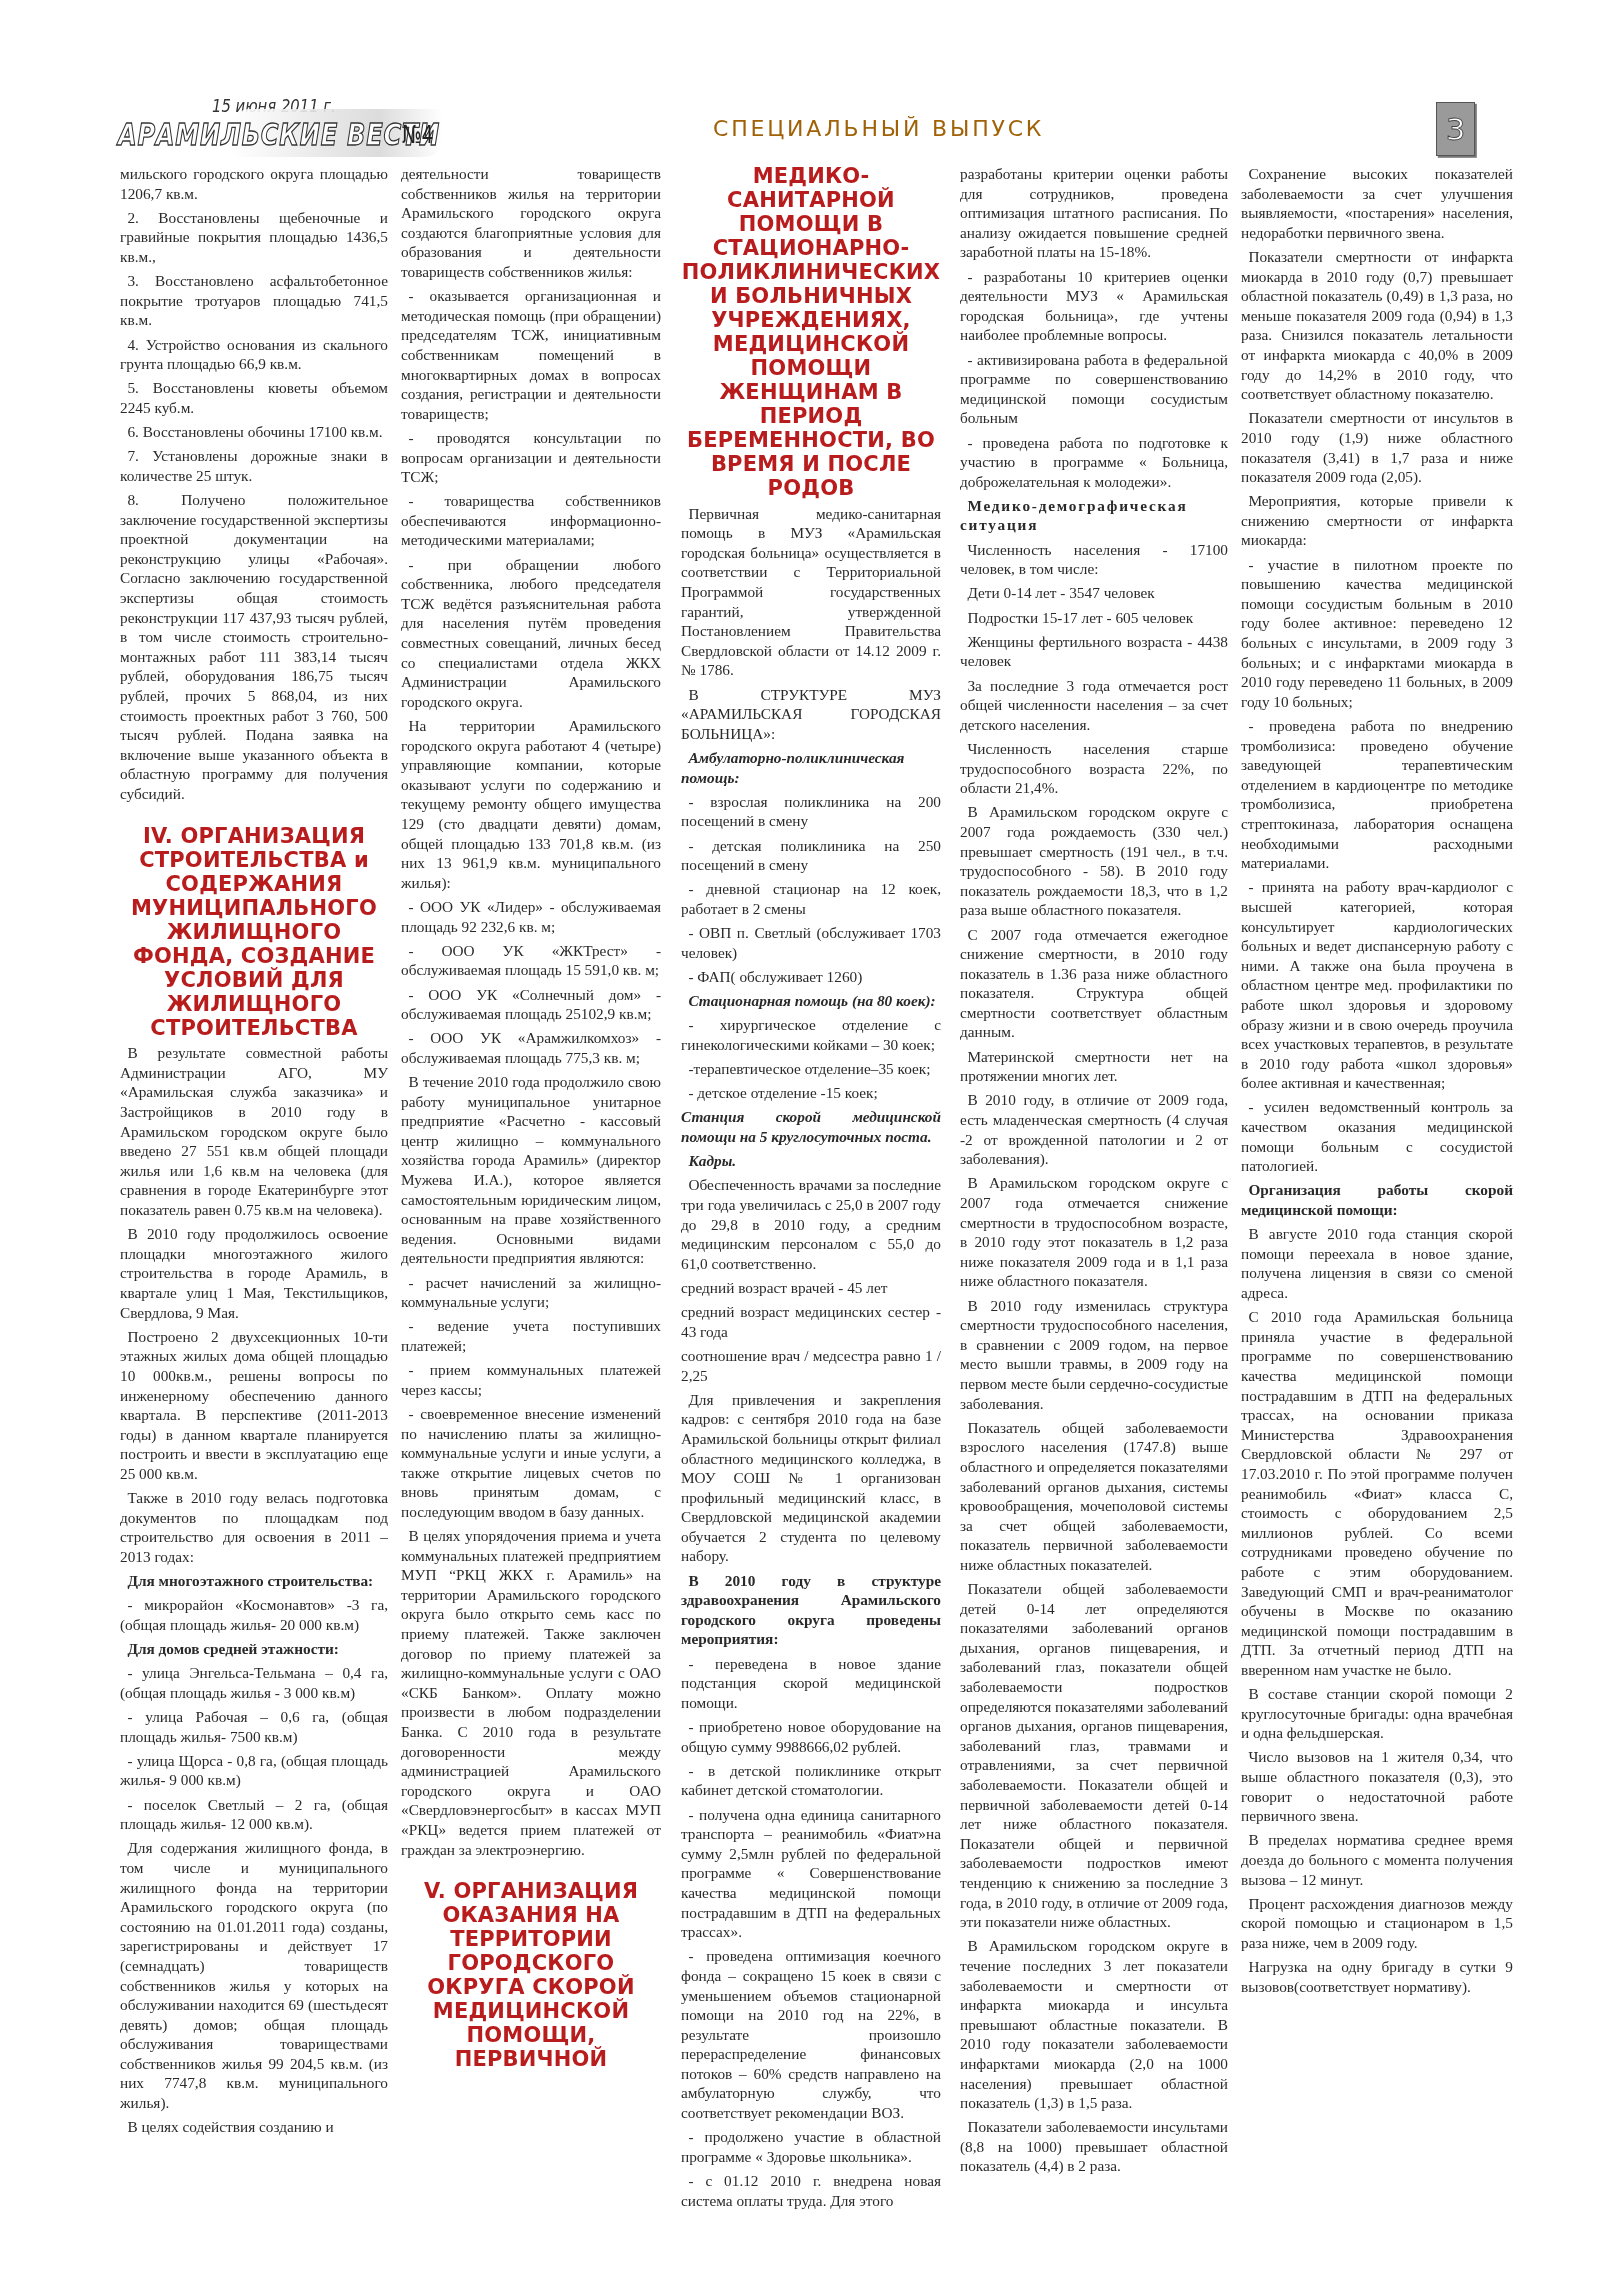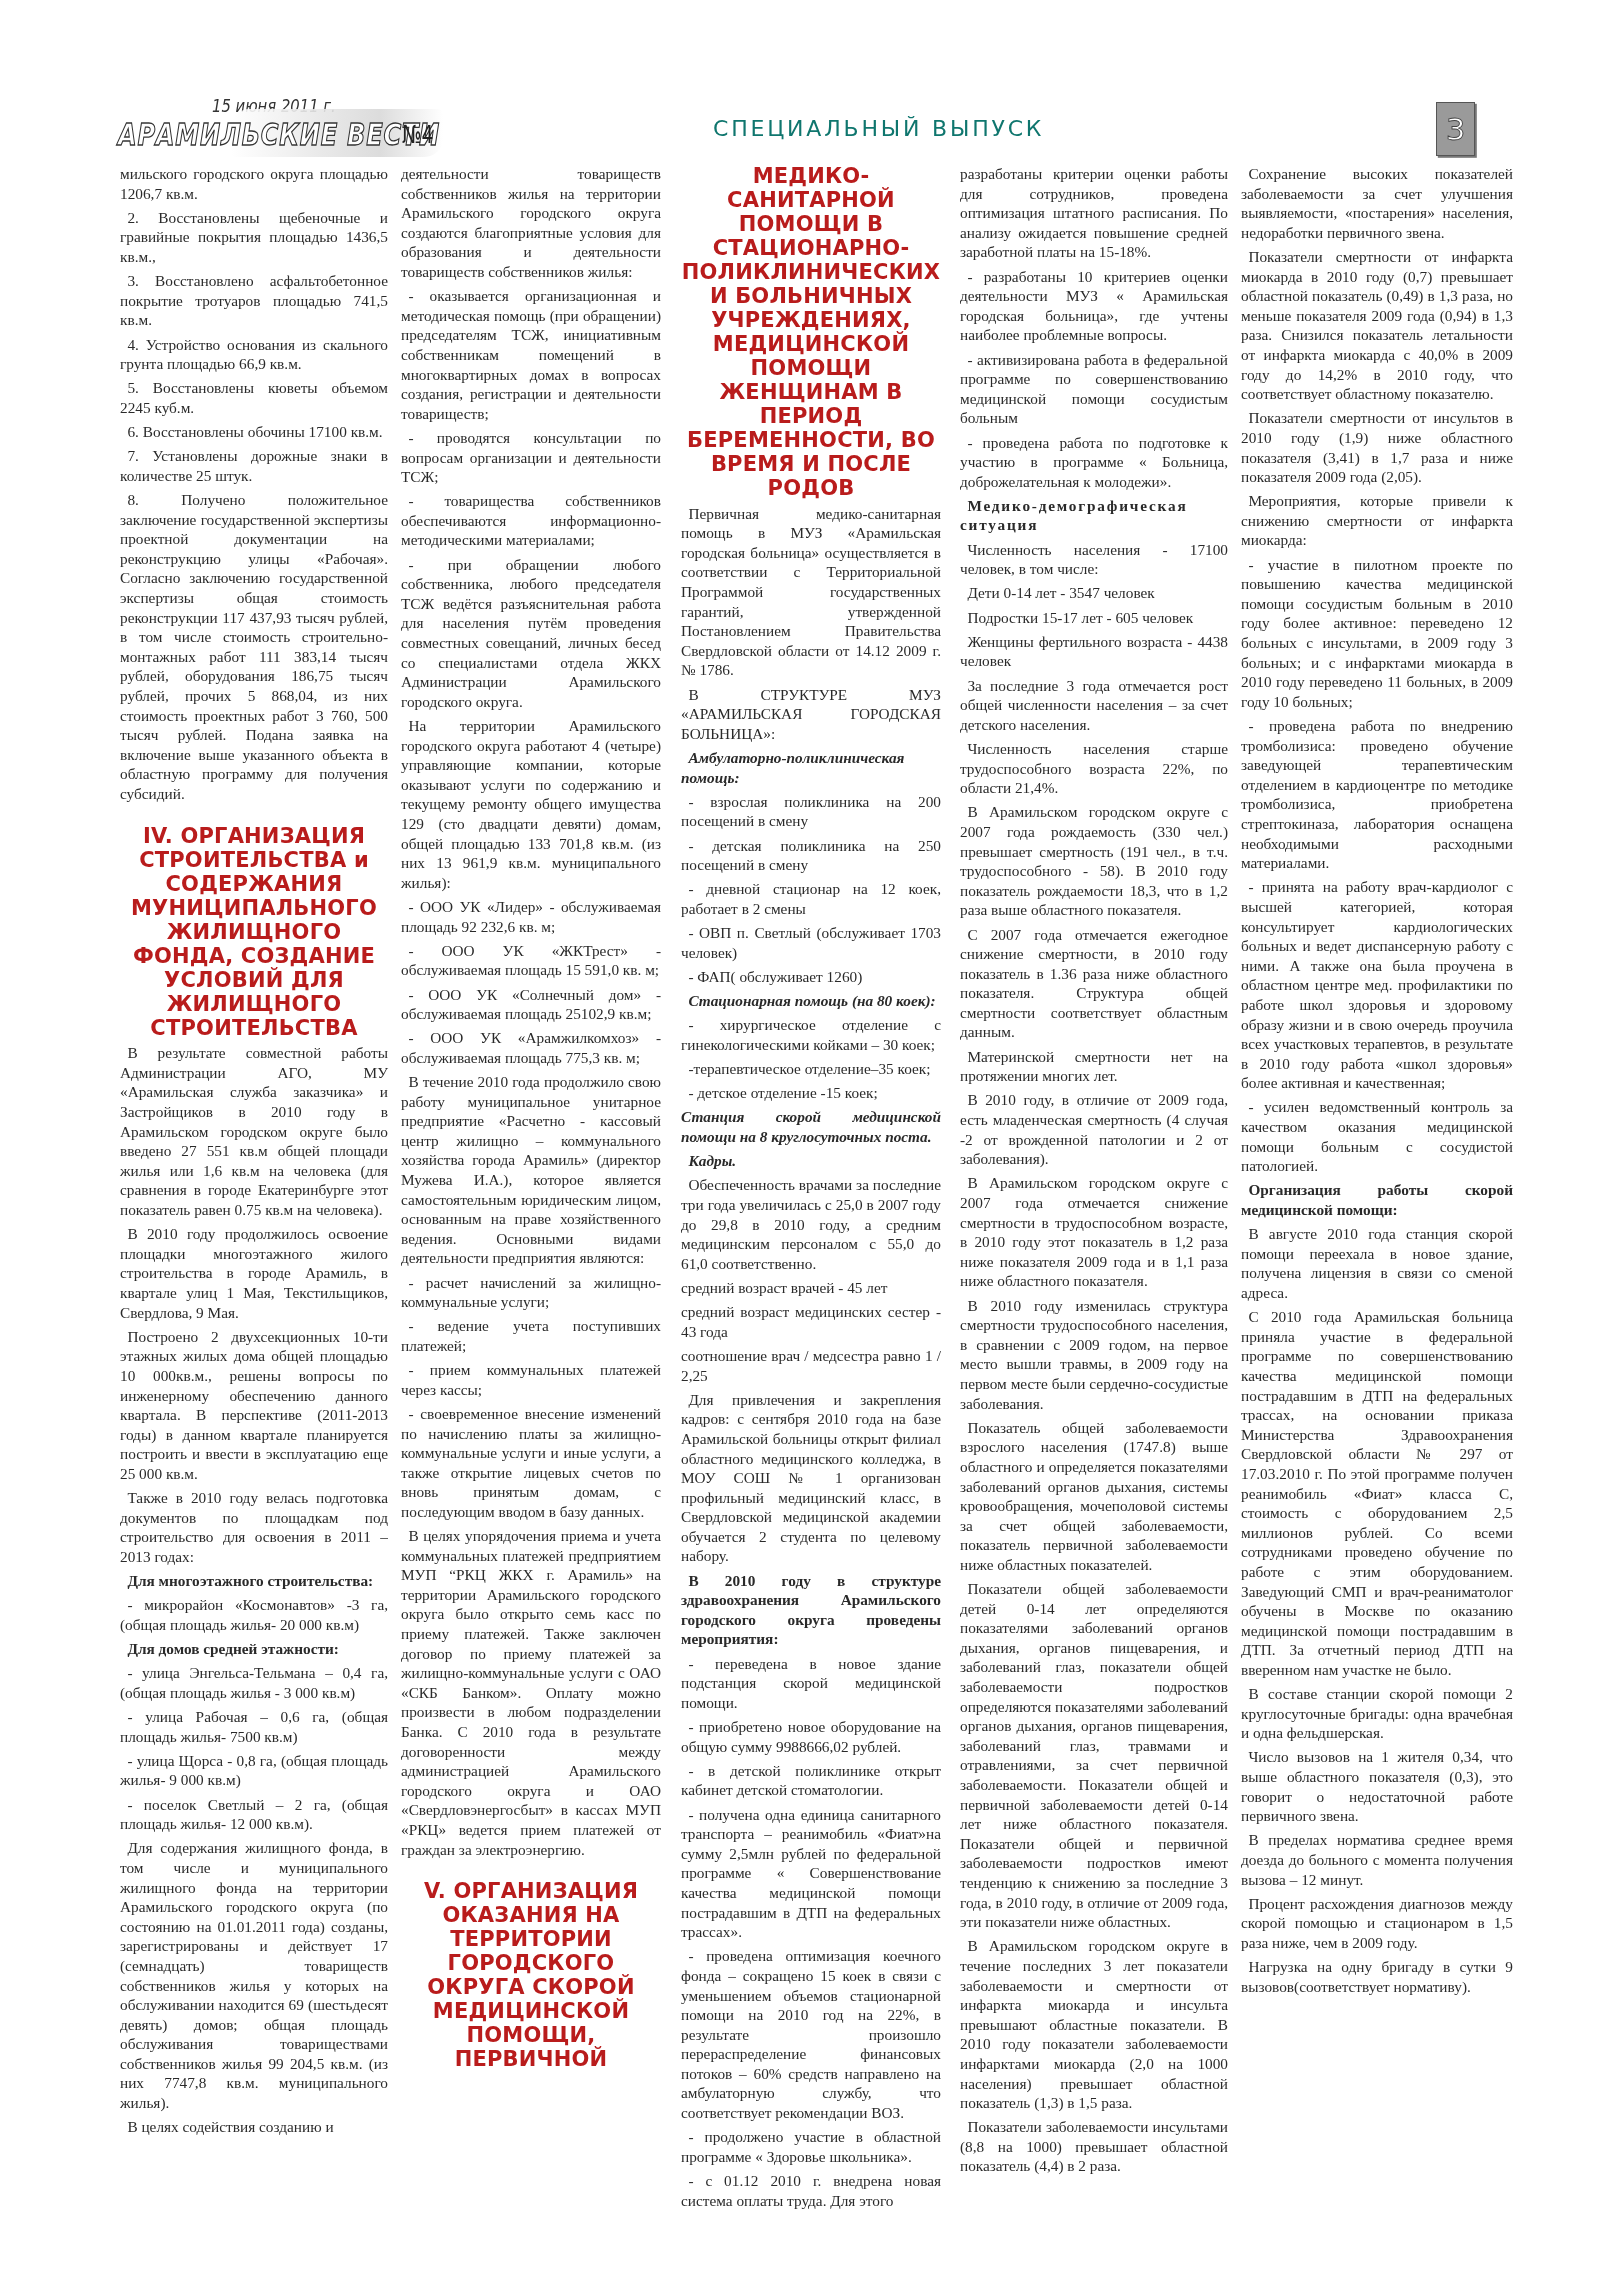--- a/index.html
+++ b/index.html
@@ -3,21 +3,21 @@
 <meta charset="utf-8">
 <style>
   html, body { margin:0; padding:0; background:#ffffff; }
   body { width:1619px; height:2290px; position:relative; overflow:hidden;
          font-family:"Liberation Serif","DejaVu Serif",serif; color:#2a2a2a; }
   .header { position:absolute; left:0; top:0; width:1619px; height:162px; }
   .date { position:absolute; left:212px; top:95px; font-family:"DejaVu Sans", sans-serif; font-style:italic; font-size:18.5px; color:#333; transform:scaleX(0.8); transform-origin:left; }
   .mast-bg { position:absolute; left:231px; top:109px; width:212px; height:48px; background:linear-gradient(90deg,#ffffff 0%,#e8e8e8 40%,#d8d8d8 70%,#ffffff 100%); border-radius:18.5px 5.5px 18.5px 5.5px; opacity:.9; }
   .masthead { position:absolute; left:118px; top:116px; font-family:"DejaVu Sans", sans-serif; font-style:italic; font-size:31px; letter-spacing:0.9px; color:#fff; -webkit-text-stroke:1.3px #333; transform:scaleX(0.78); transform-origin:left; font-weight:bold; }
   .issue { position:absolute; left:402px; top:120px; font-family:"DejaVu Sans", sans-serif; font-size:25px; color:#222; transform:scaleX(0.75); transform-origin:left; }
-  .special { position:absolute; left:713px; top:116px; font-family:"DejaVu Sans", sans-serif; font-size:22px; letter-spacing:2.8px; color:#0f766e; }
+  .special { position:absolute; left:713px; top:116px; font-family:"DejaVu Sans", sans-serif; font-size:22px; letter-spacing:2.8px; color:#a16207; }
   .pagebox { position:absolute; left:1436px; top:102px; width:37px; height:52px; background:#9a9a9a; border:0.9px solid #555; box-shadow:1.8px 1.8px 0 #777; display:flex; align-items:center; justify-content:center; font-family:"DejaVu Sans", sans-serif; font-size:31px; color:#fff; -webkit-text-stroke:0.9px #444; }
   .col { position:absolute; top:164px; font-size:15.3px; line-height:19.6px; text-align:justify; }
   .col p { margin:0 0 4.6px 0; text-indent:7.4px; }
   .col p.ni { text-indent:0; }
   .c1 { left:120px; width:268px; }
   .c2 { left:401px; width:260px; }
   .c3 { left:681px; width:260px; }
   .c4 { left:960px; width:268px; }
   .c5 { left:1241px; width:272px; }
   h2.sec { font-family:"DejaVu Sans", sans-serif; font-weight:bold; text-align:center; font-size:21px; line-height:24px; margin:20px 0 3.7px 0; color:#b91c1c; letter-spacing:0.2px; }
@@ -92,21 +92,21 @@
   <p class="bi">Амбулаторно-поликлиническая помощь:</p>
   <p>- взрослая поликлиника на 200 посещений в смену</p>
   <p>- детская поликлиника на 250 посещений в смену</p>
   <p>- дневной стационар на 12 коек, работает в 2 смены</p>
   <p>- ОВП п. Светлый (обслуживает 1703 человек)</p>
   <p>- ФАП( обслуживает 1260)</p>
   <p class="bi">Стационарная помощь (на 80 коек):</p>
   <p>- хирургическое отделение с гинекологическими койками – 30 коек;</p>
   <p>-терапевтическое отделение–35 коек;</p>
   <p>- детское отделение -15 коек;</p>
-  <p class="bi ni">Станция скорой медицинской помощи на 8 круглосуточных поста.</p>
+  <p class="bi ni">Станция скорой медицинской помощи на 5 круглосуточных поста.</p>
   <p class="bi">Кадры.</p>
   <p>Обеспеченность врачами за последние три года увеличилась с 25,0 в 2007 году до 29,8 в 2010 году, а средним медицинским персоналом с 55,0 до 61,0 соответственно.</p>
   <p class="ni">средний возраст врачей - 45 лет</p>
   <p class="ni">средний возраст медицинских сестер - 43 года</p>
   <p class="ni">соотношение врач / медсестра равно 1 / 2,25</p>
   <p>Для привлечения и закрепления кадров: с сентября 2010 года на базе Арамильской больницы открыт филиал областного медицинского колледжа, в МОУ СОШ № 1 организован профильный медицинский класс, в Свердловской медицинской академии обучается 2 студента по целевому набору.</p>
   <p class="b">В 2010 году в структуре здравоохранения Арамильского городского округа проведены мероприятия:</p>
   <p>- переведена в новое здание подстанция скорой медицинской помощи.</p>
   <p>- приобретено новое оборудование на общую сумму 9988666,02 рублей.</p>
   <p>- в детской поликлинике открыт кабинет детской стоматологии.</p>

